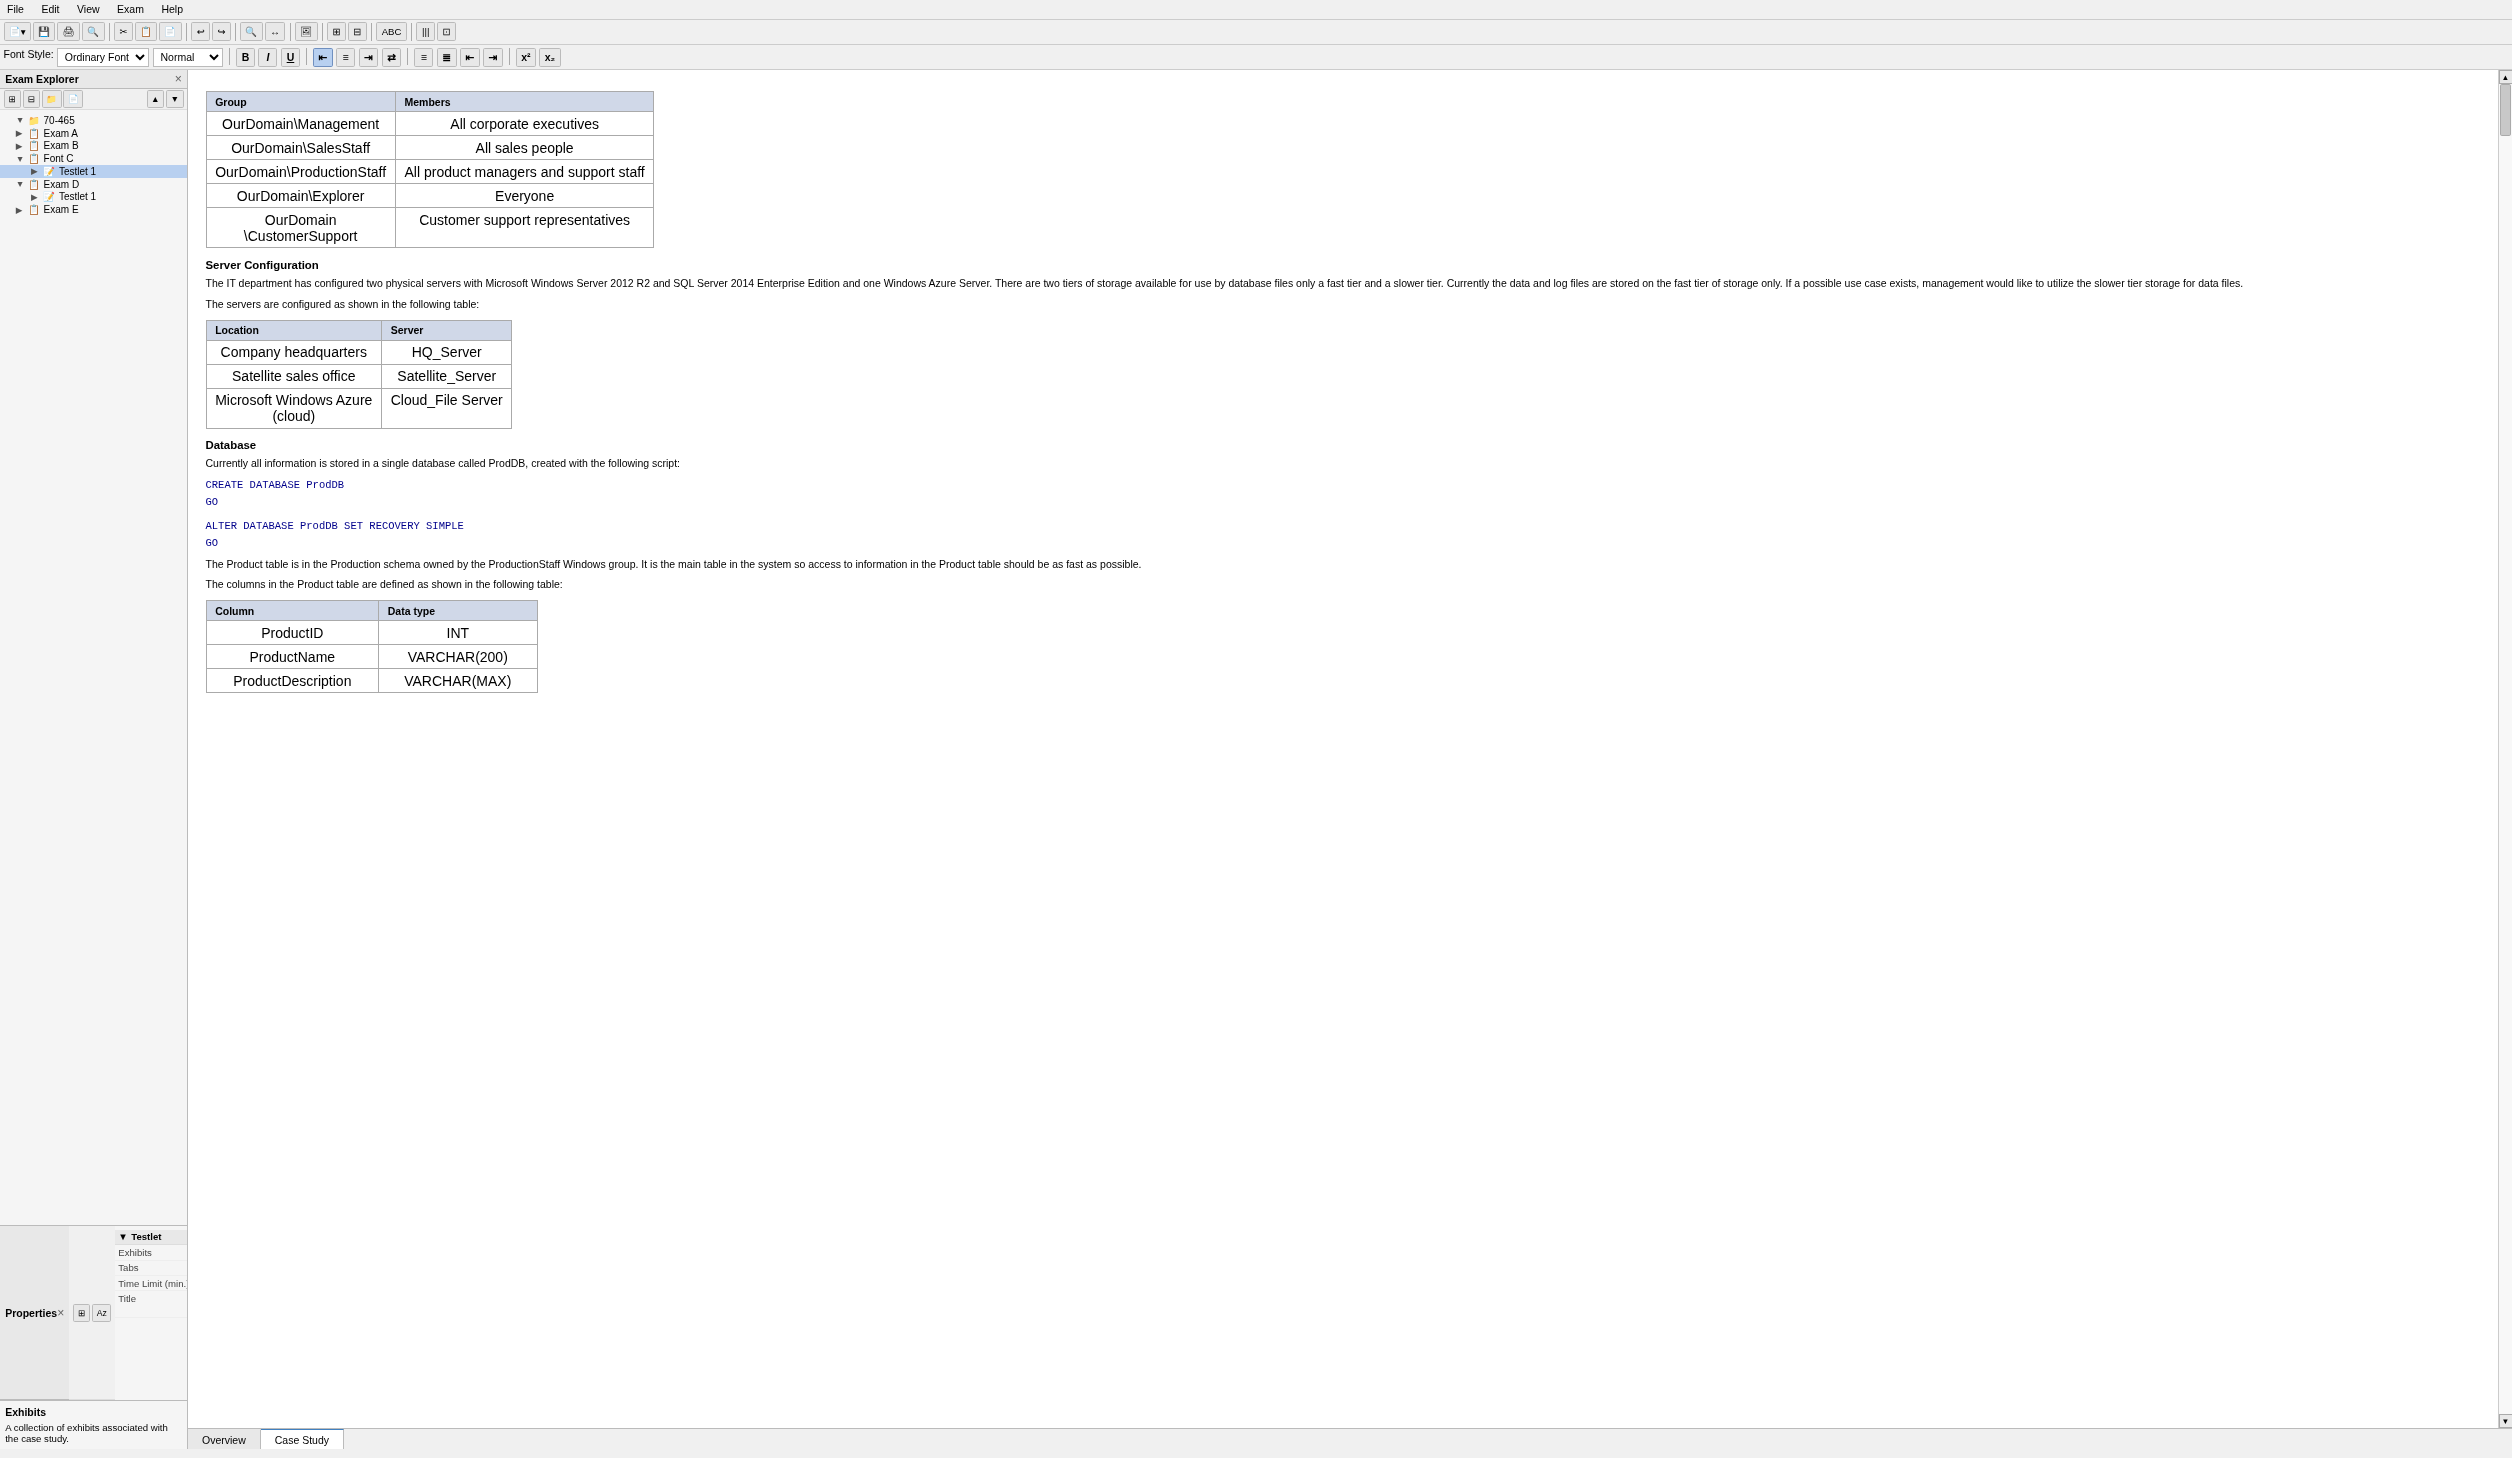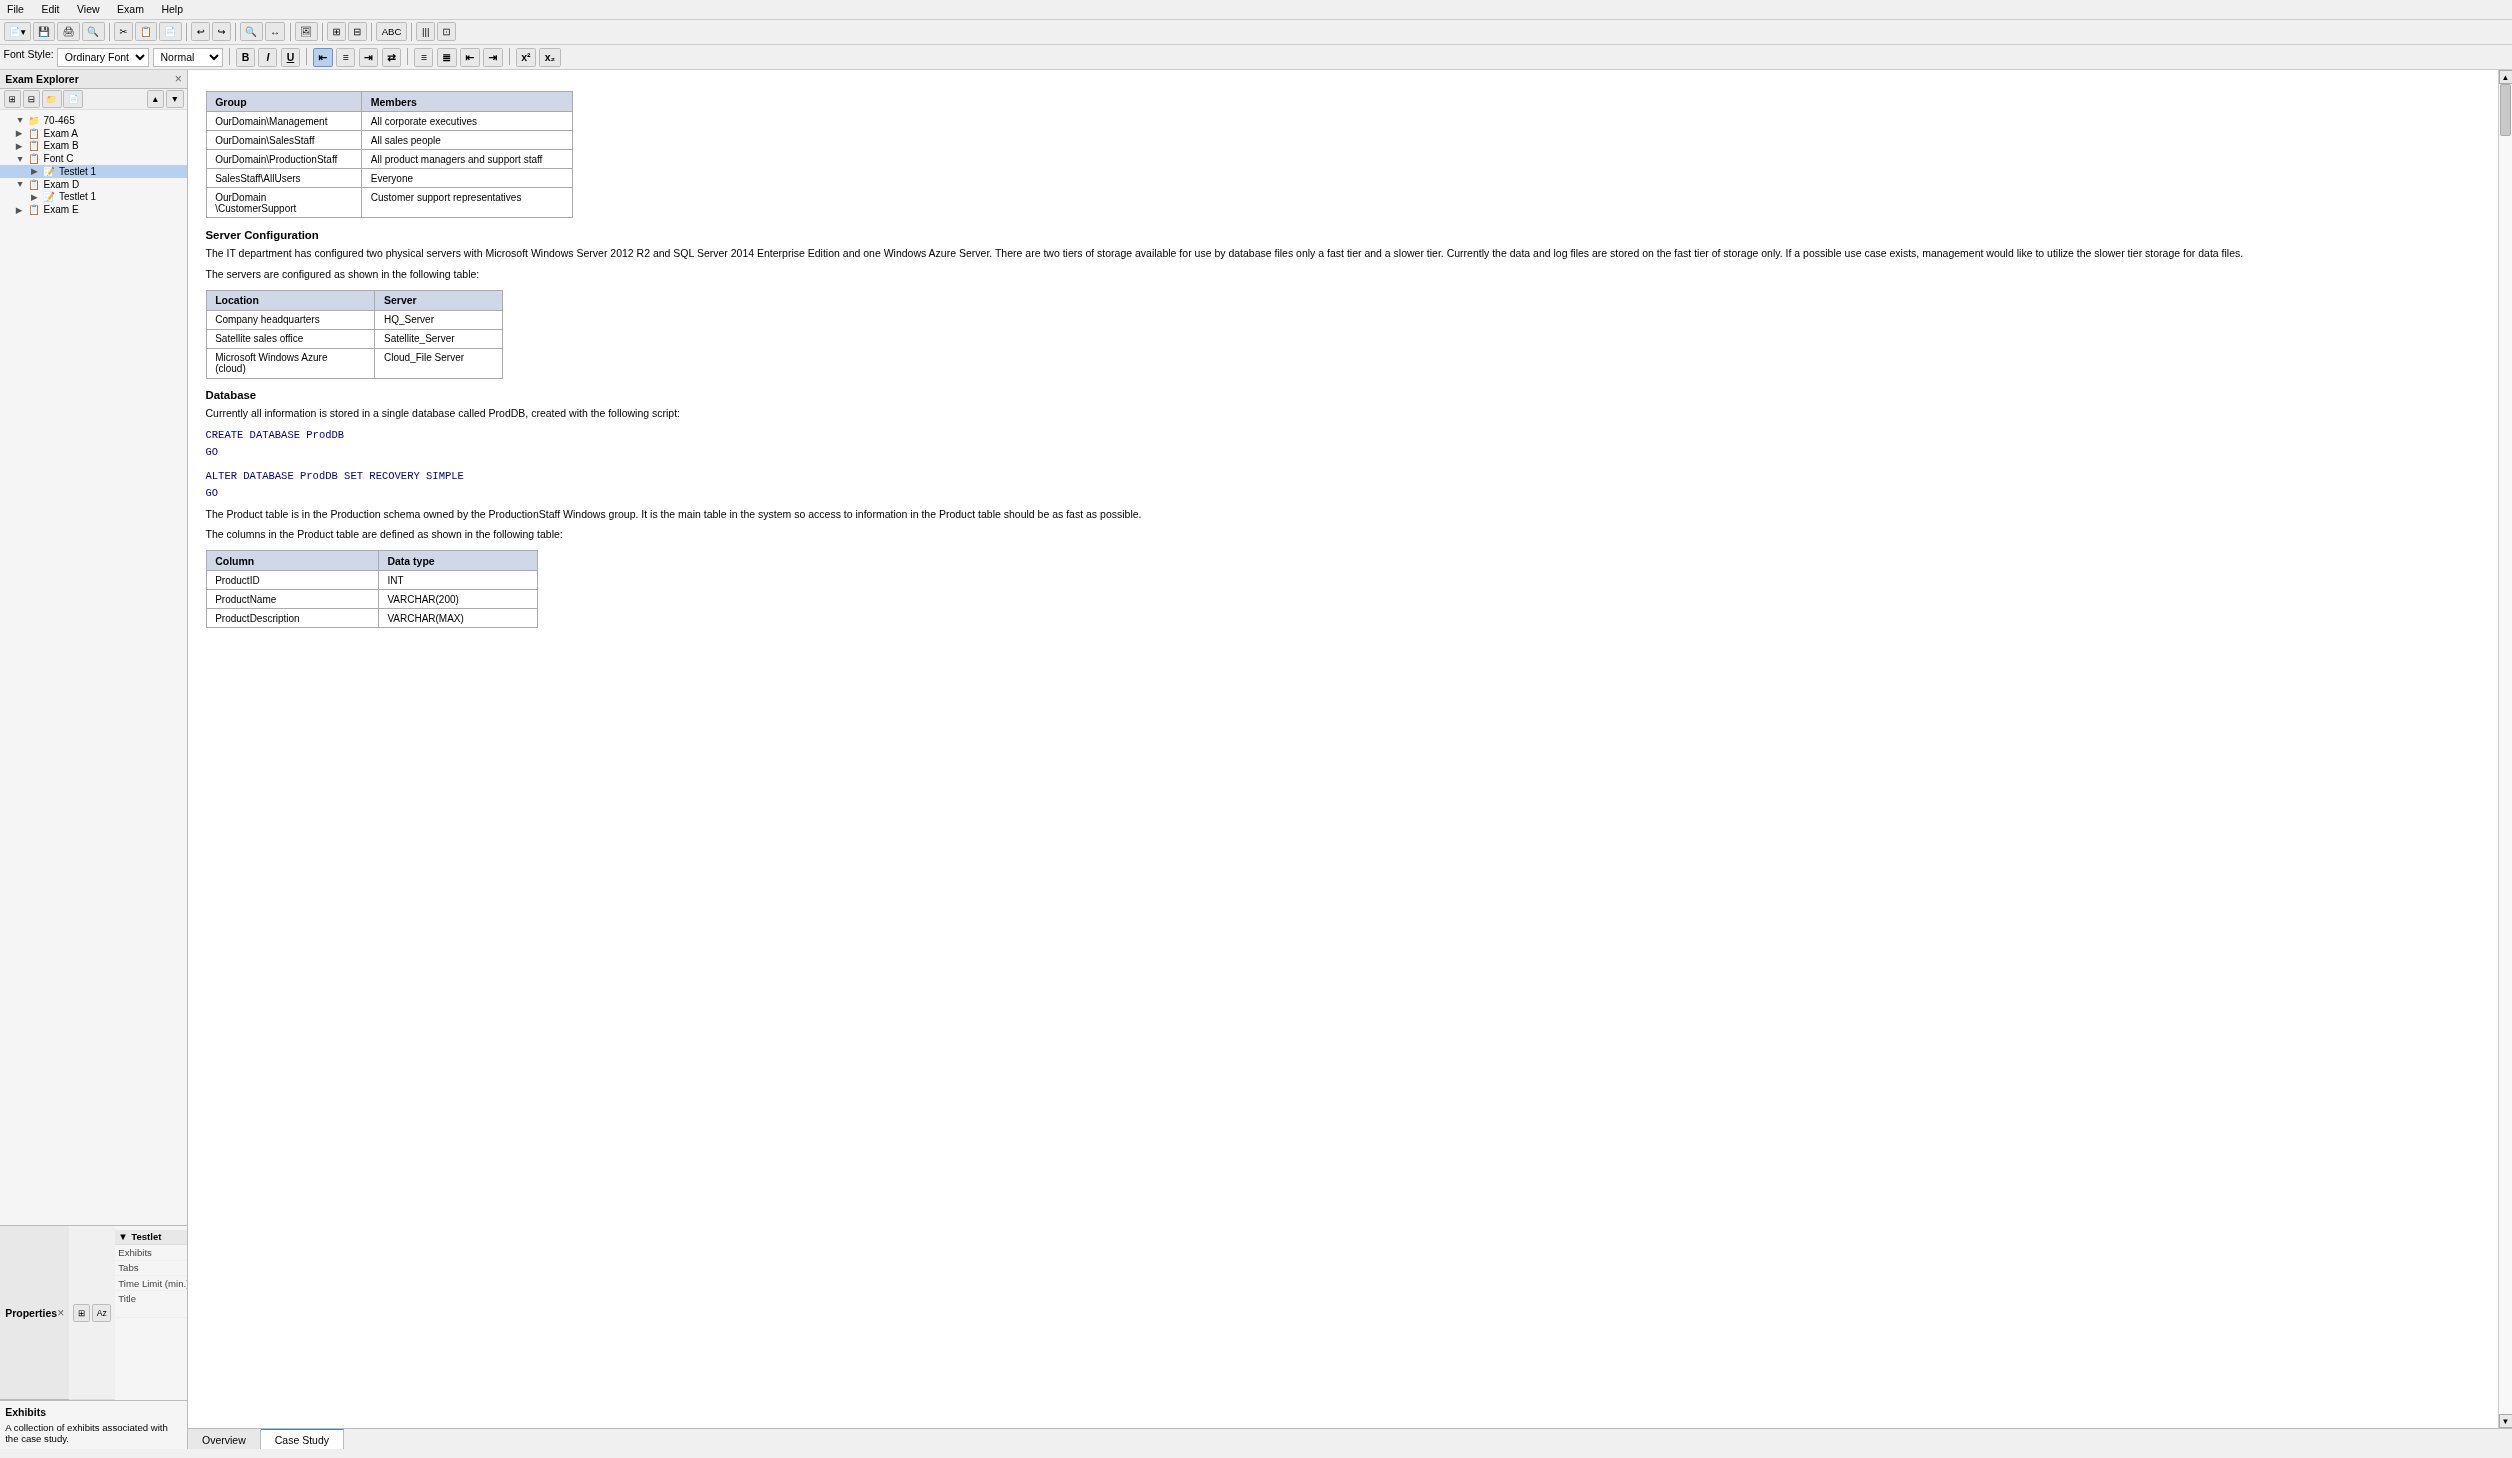--- a/index.html
+++ b/index.html
@@ -63,21 +63,21 @@
     .tab-bar { border-top: 0.9px solid #bbb; display: flex; background: #f0f0f0; }
     .tab { padding: 3.5px 14px; font-size: 10.5px; cursor: pointer; border-right: 0.9px solid #bbb; background: #e8e8e8; border-top: 1.7px solid transparent; }
     .tab.active { background: white; border-top: 1.7px solid #4080c0; font-weight: 500; }
     
     
     .scrollbar-track { width: 14px; background: #f0f0f0; border-left: 0.9px solid #ccc; display: flex; flex-direction: column; align-items: center; }
     
     
     .content-table { border-collapse: collapse; margin: 7px 0 10.5px 0; }
     .content-table th { background: #d0d8e8; border: 0.9px solid #aaa; padding: 3.5px 8.7px; font-size: 10.5px; text-align: left; font-weight: bold; }
-    .content-table td { border: 0.9px solid #aaa; padding: 3.5px 8.7px; font-size: 10px; vertical-align: top; }
+    .content-table td { border: 0.9px solid #aaa; padding: 3.5px 8.7px; font-size: 14px; vertical-align: top; text-align: center; }
     
     h2.section-title { font-size: 11.4px; font-weight: bold; margin: 10.5px 0 5.2px 0; }
     p.content-text { font-size: 10.5px; margin: 5.2px 0; line-height: 1.5; }
     
     
     .code-block { font-family: 'Courier New', monospace; font-size: 10.5px; color: #00008b; margin: 5.2px 0; line-height: 1.6; }
     .code-line { display: block; }
   </style>
 </head>
 <body>
@@ -278,21 +278,21 @@
             </tr>
             <tr>
               <td>OurDomain\SalesStaff</td>
               <td>All sales people</td>
             </tr>
             <tr>
               <td>OurDomain\ProductionStaff</td>
               <td>All product managers and support staff</td>
             </tr>
             <tr>
-              <td>SalesStaff\AllUsers</td>
+              <td>OurDomain\Explorer</td>
               <td>Everyone</td>
             </tr>
             <tr>
               <td>OurDomain<br>\CustomerSupport</td>
               <td>Customer support representatives</td>
             </tr>
           </tbody>
         </table>
 
         <h2 class="section-title">Server Configuration</h2>

